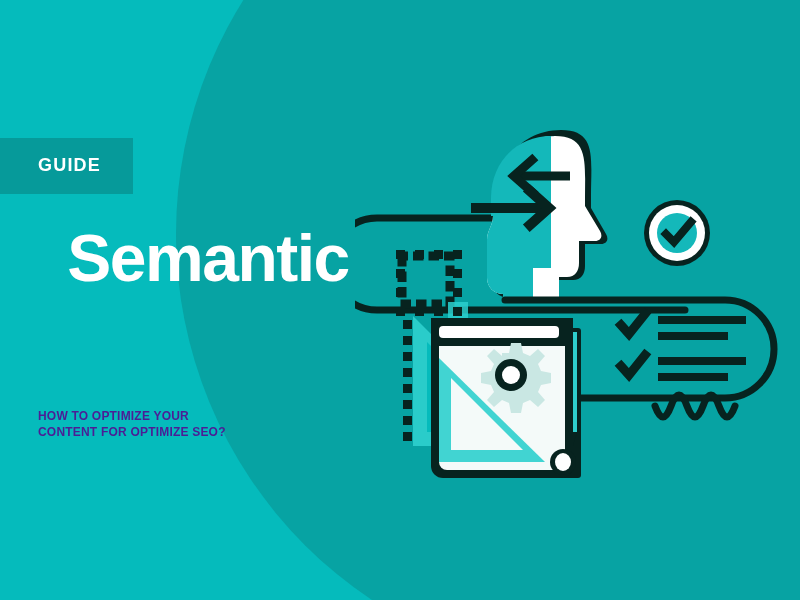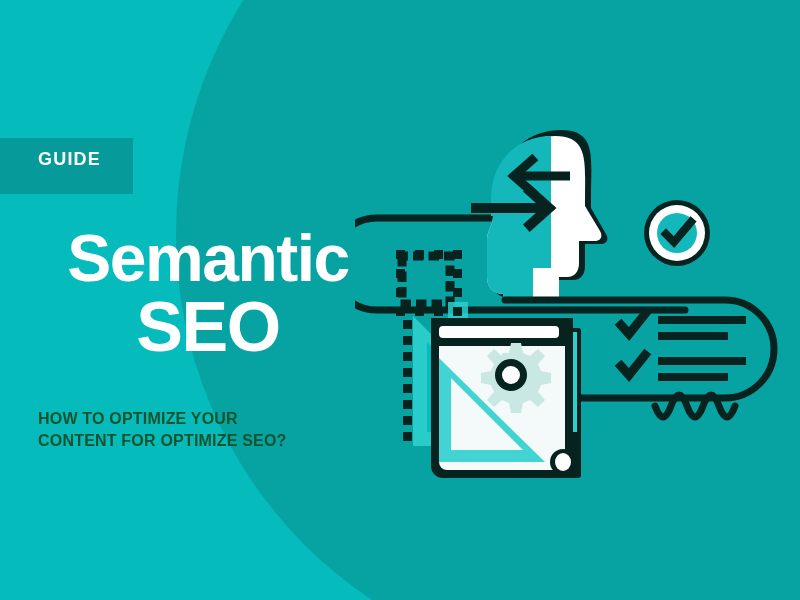--- a/index.html
+++ b/index.html
@@ -40,21 +40,21 @@
     position: absolute;
     left: 0;
     top: 138px;
     width: 133px;
     height: 56px;
     background: #069a9a;
   }
   #guide-badge-label {
     position: absolute;
     left: 38px;
-    top: 11px;
+    top: 17px;
     color: #ffffff;
     font-size: 18px;
     font-weight: bold;
     letter-spacing: 1.2px;
   }
 
   #title-block {
     position: absolute;
     left: 38px;
     top: 226px;
@@ -72,22 +72,22 @@
   #title-line-2 { font-size: 70px; margin-top: 2px; }
 
   #subtitle-block {
     position: absolute;
     left: 38px;
     top: 408px;
     width: 330px;
   }
   .subtitle-line {
     display: block;
-    color: #14532d;
-    font-size: 16px;
+    color: #4c1d95;
+    font-size: 12px;
     font-weight: bold;
     letter-spacing: 0.2px;
     line-height: 1.35;
   }
 
   
   #illustration {
     position: absolute;
     left: 355px;
     top: 110px;
@@ -104,21 +104,20 @@
   <div id="bg-circle"></div>
 
   <div id="text-col">
 
     <div id="guide-badge">
       <span id="guide-badge-label">GUIDE</span>
     </div>
 
     <div id="title-block">
       <span class="title-line" id="title-line-1">Semantic</span>
-      <span class="title-line" id="title-line-2">SEO</span>
     </div>
 
     <div id="subtitle-block">
       <span class="subtitle-line">HOW TO OPTIMIZE YOUR</span>
       <span class="subtitle-line">CONTENT FOR OPTIMIZE SEO?</span>
     </div>
 
   </div>
 
   <div id="illustration">

